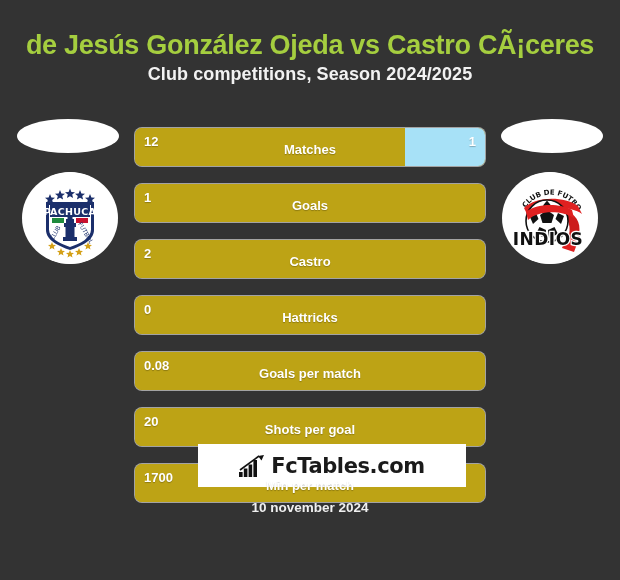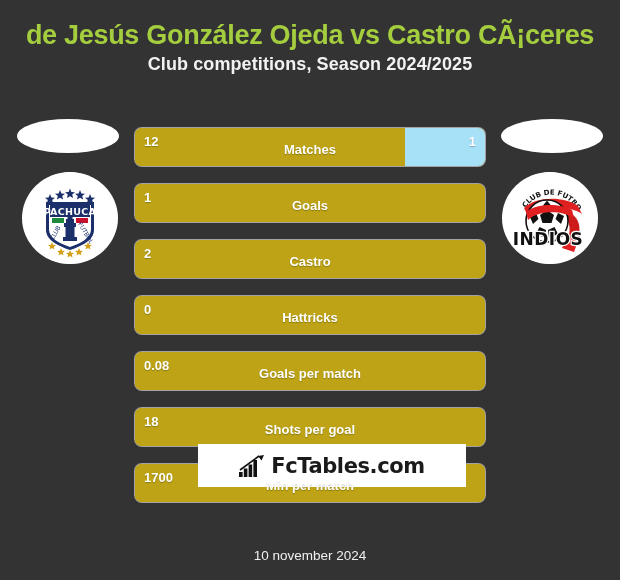--- a/index.html
+++ b/index.html
@@ -11,21 +11,21 @@
     width: 620px;
     height: 580px;
     background: #333333;
     font-family: "Liberation Sans", sans-serif;
     overflow: hidden;
     position: relative;
   }
 
   
   .header {
-    padding-top: 16px;
+    padding-top: 26px;
     text-align: center;
   }
   .page-title {
     color: #a5ce3f;
     font-size: 27px;
     font-weight: bold;
     line-height: 38px;
     letter-spacing: -0.3px;
     white-space: nowrap;
     font-family: "Liberation Sans", sans-serif;
@@ -141,22 +141,21 @@
     letter-spacing: -0.4px;
     font-family: "DejaVu Sans", sans-serif;
   }
   .footer-date {
     position: absolute;
     left: 0; right: 0;
     top: 500px;
     text-align: center;
     color: #f0f0f0;
     font-size: 13.5px;
-    font-weight: normal;
-    margin-top: 48px;
+    font-weight: bold;
   }
 </style>
 </head>
 <body>
 
 <div class="header">
   <div class="page-title">de Jesús González Ojeda vs Castro CÃ¡ceres</div>
   <div class="page-subtitle">Club competitions, Season 2024/2025</div>
 </div>
 
@@ -269,21 +268,21 @@
 
   <div class="stat-row">
     <div class="stat-fill-home" style="width:100%"></div>
     <span class="stat-home-value">0.08</span>
     <span class="stat-label">Goals per match</span>
     <span class="stat-away-value"></span>
   </div>
 
   <div class="stat-row">
     <div class="stat-fill-home" style="width:100%"></div>
-    <span class="stat-home-value">18</span>
+    <span class="stat-home-value">20</span>
     <span class="stat-label">Shots per goal</span>
     <span class="stat-away-value"></span>
   </div>
 
   <div class="stat-row">
     <div class="stat-fill-home" style="width:100%"></div>
     <span class="stat-home-value">1700</span>
     <span class="stat-label">Min per match</span>
     <span class="stat-away-value"></span>
   </div>

